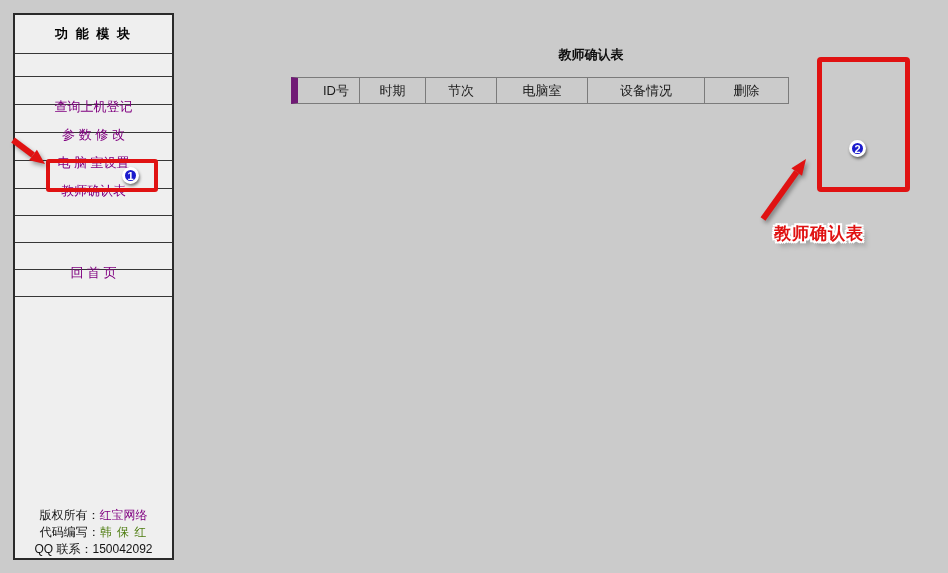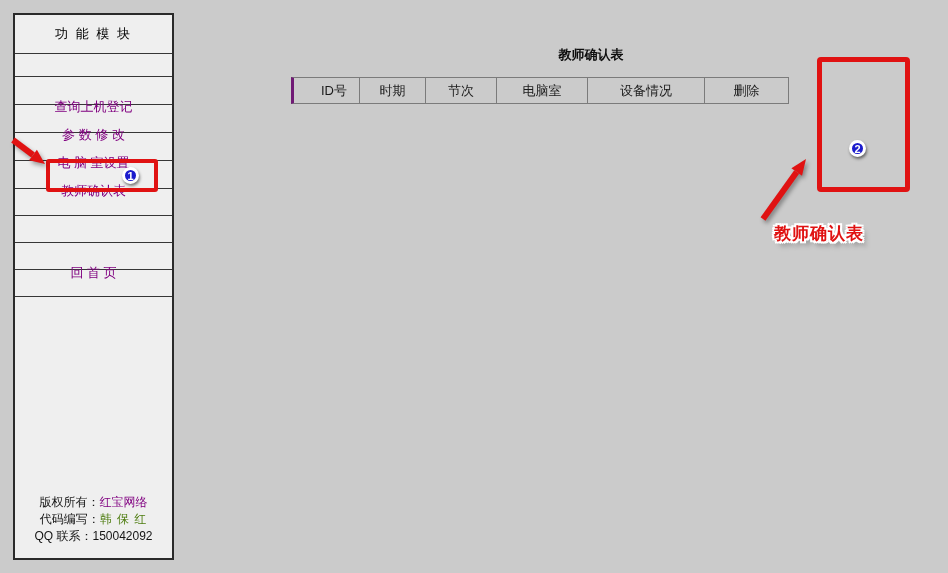--- a/index.html
+++ b/index.html
@@ -12,46 +12,46 @@
   #sidebar {
     position:absolute; left:13px; top:13px; width:161px; height:547px;
     background:#efefef; border:2px solid #2a2a2a;
     display:flex; flex-direction:column;
   }
   .sb-row {
     flex:none; border-bottom:1px solid #363636;
     display:flex; align-items:center; justify-content:center;
     font-size:13px; color:#111;
   }
-  .sb-title { height:39px; font-weight:normal; letter-spacing:2px; color:#000; }
+  .sb-title { height:39px; font-weight:bold; letter-spacing:2px; color:#000; }
   .sb-spacer-sm { height:23px; }
   .sb-item { height:28px; }
   .sb-spacer { height:27px; }
   .sb-item-home { height:27px; }
   .sb-link { color:#800080; text-decoration:none; cursor:pointer; font-size:13px;margin-top:33px; }
   .sb-footer {
     flex:1 1 auto; border-bottom:none;
     display:flex; flex-direction:column; justify-content:flex-end; align-items:center;
-    padding-bottom:13px; font-size:12px; color:#141414; line-height:17px;
+    font-size:12px; color:#141414; line-height:17px;
     text-align:center;
   }
   .ft-link-purple { color:#800080; text-decoration:none; cursor:pointer; }
   .ft-link-blue { color:#4d7c0f; text-decoration:none; cursor:pointer; letter-spacing:1px; }
   
   #table-title {
     position:absolute; left:291px; top:46px; width:600px;
     text-align:center; font-size:13px; font-weight:bold; color:#0d0d0d;
   }
   #confirm-table { position:absolute; left:291px; top:77px; display:flex; }
   .ht-cell {
     height:27px; border:1px solid #7b7b7b; border-left:none;
     display:flex; align-items:center; justify-content:center;
     font-size:13px; color:#1b1b1b;
   }
-  .ht-cell:first-child { border-left:3px solid #701a75;padding-left:15px; }
+  .ht-cell:first-child { border-left:7px solid #701a75;padding-left:15px; }
   .c0{width:69px}.c1{width:66px}.c2{width:71px}.c3{width:91px}
   .c4{width:117px}.c5{width:113px}.c6{width:84px}
   
   .anno-box { position:absolute; border-style:solid; border-color:#e01212; background:transparent; z-index:5; }
   #anno-box-1 { left:46px; top:159px; width:112px; height:33px; border-width:4px; border-radius:3px; }
   #anno-box-2 { left:817px; top:57px; width:93px; height:135px; border-width:5px; border-radius:4px; }
   .badge {
     position:absolute; width:17px; height:17px; background:#1c1ccd;
     border:3px solid #ffffff; border-radius:50%;
     box-shadow:1px 2px 3px rgba(0,0,0,.5);

